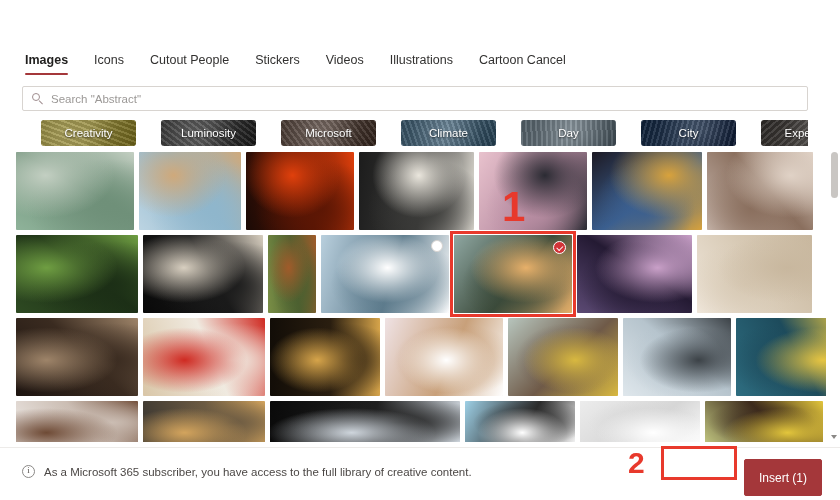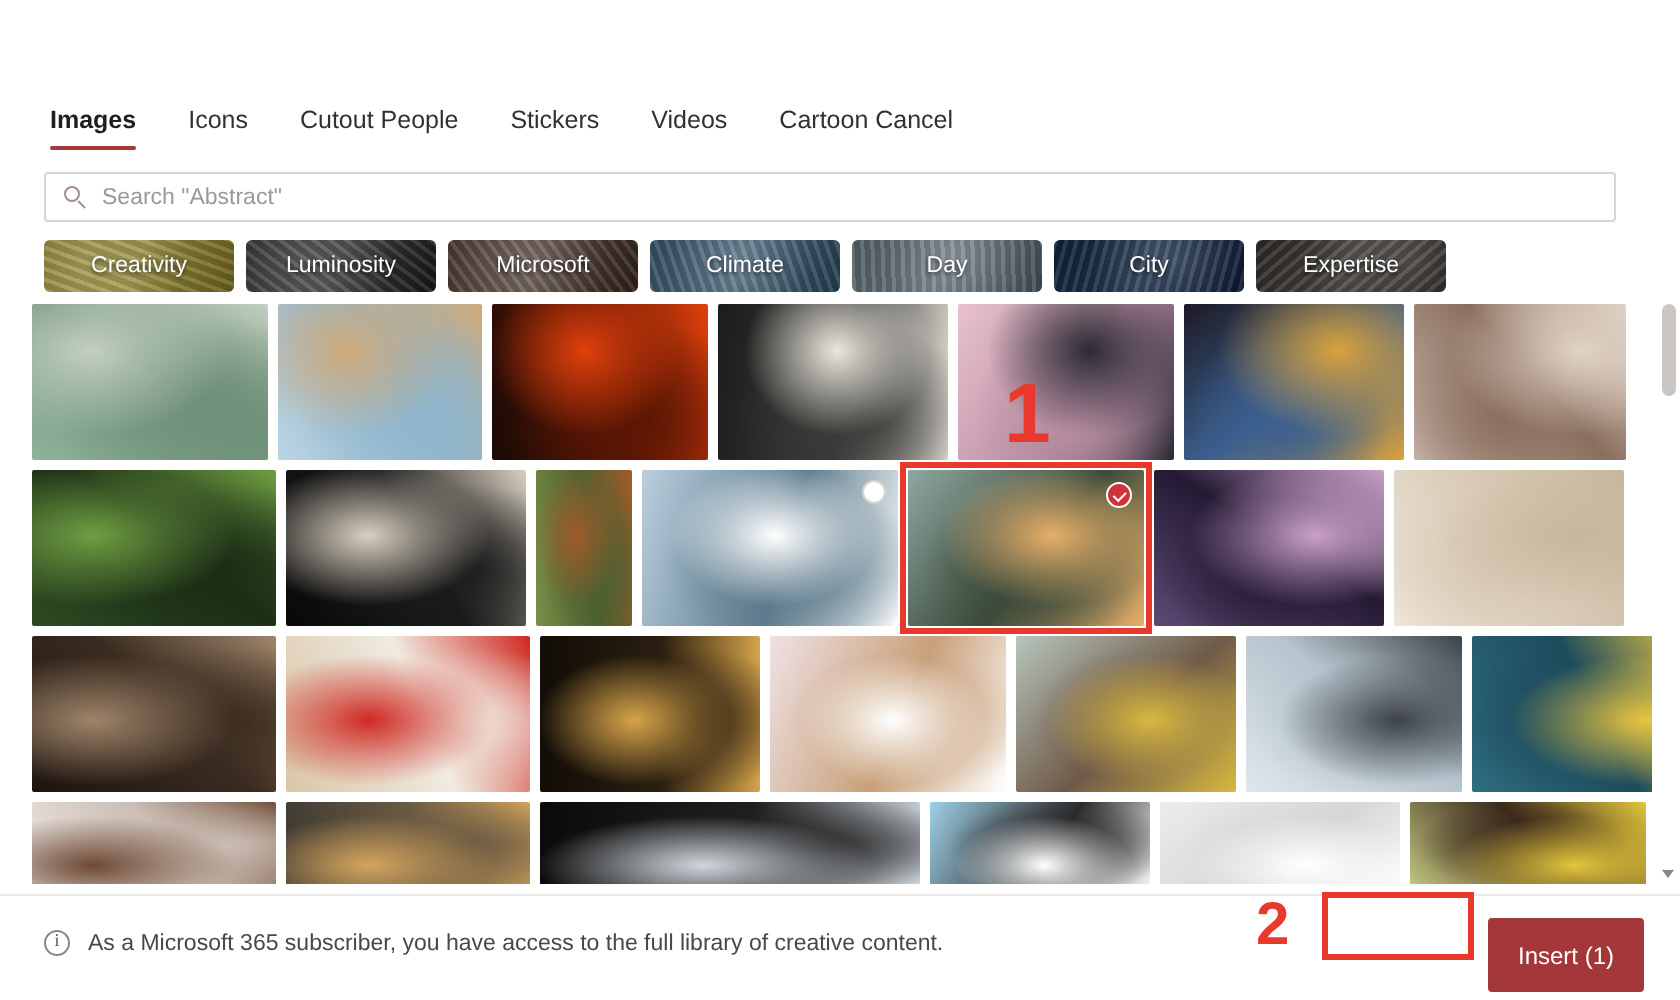--- a/index.html
+++ b/index.html
@@ -107,20 +107,21 @@
     overflow: hidden;
   }
   .chip {
     position: relative;
     flex: 0 0 auto;
     width: 95px; height: 26px;
     border-radius: 3px;
     overflow: hidden;
     display: flex; align-items: center; justify-content: center;
     cursor: pointer;
+    margin-left: 19px;
   }
   .chip .chip-label {
     position: relative; z-index: 3;
     font-size: 11.5px; color: #ffffff;
     text-shadow: 0 1px 2px rgba(0,0,0,.65);
     white-space: nowrap;
   }
   .chip .chip-bg { position: absolute; inset: 0; z-index: 1; }
   .chip .chip-tex { position: absolute; inset: 0; z-index: 2; opacity: .55; }
 
@@ -243,20 +244,21 @@
 
 <div id="app">
 
 
   <div class="tabs" id="tabs">
       <div class="tab active">Images</div>
       <div class="tab">Icons</div>
       <div class="tab">Cutout People</div>
       <div class="tab">Stickers</div>
       <div class="tab">Videos</div>
+      <div class="tab">Illustrations</div>
       <div class="tab">Cartoon Cancel</div>
     </div>
 
   <div class="searchbar">
     <span class="search-icon"></span>
     <span class="search-placeholder">Search "Abstract"</span>
   </div>
 
   <div class="chips" id="chips">
       <div class="chip">

